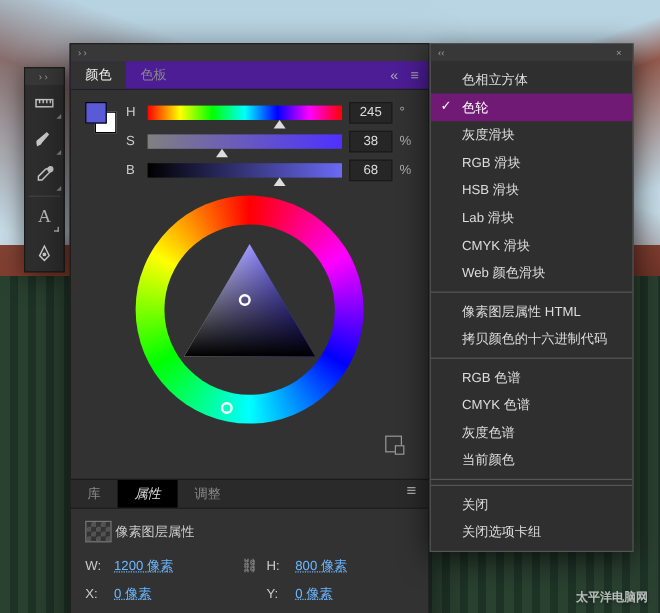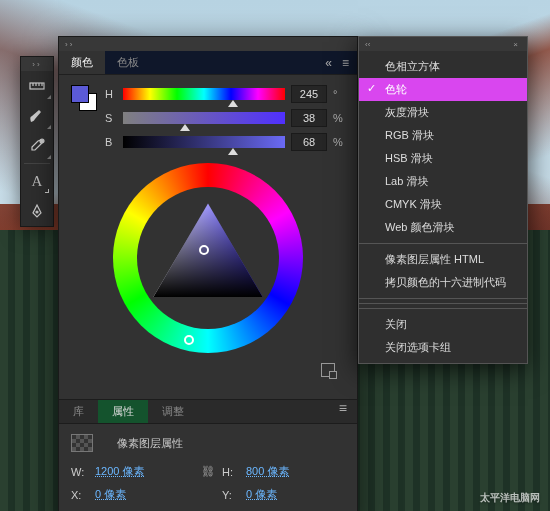--- a/index.html
+++ b/index.html
@@ -66,21 +66,21 @@
     z-index:20;
   }
   .panel-tabbar {
     height:14px; background:#383838;
     display:flex; align-items:center; padding:0 6px;
     color:#999; font-size:8px;
   }
   .panel-tabbar .dots{letter-spacing:2px;}
   .panel-tabbar .spacer{flex:1;}
   .tabs {
-    display:flex; background:#0f172a; height:24px;
+    display:flex; background:#4c1d95; height:24px;
     border-bottom:1px solid #1f1f1f;
   }
   .tab {
     padding:0 12px; display:flex; align-items:center;
     color:#888; cursor:pointer; font-size:11px;
   }
   .tab.active{ color:#eee; background:#323232;}
   .tabs .r { margin-left:auto; display:flex; align-items:center; gap:10px; padding-right:8px; color:#aaa;}
   .tabs .r span{cursor:pointer; font-size:12px;}
   .color-body{ padding:10px 12px 14px;}
@@ -130,24 +130,24 @@
   }
   .panel-foot{
     display:flex; justify-content:flex-end; padding:4px 10px 8px;
   }
   .panel-foot .ico{ width:14px;height:14px; border:1px solid #999; position:relative; cursor:pointer;}
   .panel-foot .ico::after{content:"";position:absolute;right:-3px;bottom:-3px;width:6px;height:6px;border:1px solid #999;background:#323232;}
   .subtabs{
     display:flex; background:#2a2a2a; height:24px; border-top:1px solid #1c1c1c;
   }
   .subtab{ padding:0 14px; display:flex; align-items:center; color:#888; cursor:pointer;}
-  .subtab.active{ color:#ddd; background:#14532d;}
+  .subtab.active{ color:#ddd; background:#000000;font-style:italic;}
   .subtabs .menu{ margin-left:auto; padding:0 10px; color:#aaa; cursor:pointer; font-size:14px;}
   .props{ padding:10px 12px 14px; border-top:1px solid #1c1c1c;}
-  .props .hdr{ display:flex; align-items:center; gap:24px; color:#ccc; margin-bottom:12px;}
+  .props .hdr{ display:flex; align-items:center; gap:3px; color:#ccc; margin-bottom:12px;}
   .props .hdr .ic{
     width:22px;height:18px; border:1px solid #777;
     background:
       linear-gradient(45deg,#555 25%,transparent 25%,transparent 75%,#555 75%) 0 0/8px 8px,
       linear-gradient(45deg,#555 25%,#333 25%,#333 75%,#555 75%) 4px 4px/8px 8px;
   }
   .prow{ display:flex; align-items:center; gap:6px; margin-bottom:8px;}
   .prow .pl{ width:18px; color:#ccc;}
   .prow .pv{ color:#6bb7ff; cursor:pointer; text-decoration:underline; text-decoration-style:dotted;}
   .prow .link{ width:16px; color:#aaa; text-align:center;}
@@ -162,21 +162,21 @@
   .dropdown .titlebar{
     height:14px; background:#383838; display:flex; align-items:center;
     padding:0 6px; color:#999; font-size:8px; margin:-4px 0 4px;
   }
   .dropdown .titlebar .spacer{flex:1;}
   .dropdown .titlebar .btn{cursor:pointer; padding:0 3px;}
   .ditem{
     padding:4px 10px 4px 26px; color:#ddd; cursor:pointer;
     position:relative; white-space:nowrap;
   }
-  .ditem.sel{ background:#d946ef; color:#fff;font-family:Liberation Serif, serif;}
+  .ditem.sel{ background:#701a75; color:#fff;font-family:Liberation Serif, serif;}
   .ditem.sel::before{
     content:"✓"; position:absolute; left:8px; color:#fff;
   }
   .dsep{ height:1px; background:#555; margin:4px 0;}
 </style>
 </head>
 <body>
 
 <div class="sky-mtn"></div>
 <div class="forest"></div>
@@ -350,19 +350,25 @@
       <div class="ditem">Lab 滑块</div>
       <div class="ditem">CMYK 滑块</div>
       <div class="ditem">Web 颜色滑块</div>
     </div>
   <div class="dsep"></div>
   <div id="menu-g2">
       <div class="ditem">像素图层属性 HTML</div>
       <div class="ditem">拷贝颜色的十六进制代码</div>
     </div>
   <div class="dsep"></div>
+  <div id="menu-g3">
+      <div class="ditem">RGB 色谱</div>
+      <div class="ditem">CMYK 色谱</div>
+      <div class="ditem">灰度色谱</div>
+      <div class="ditem">当前颜色</div>
+    </div>
   <div class="dsep"></div>
   <div class="dsep"></div>
   <div id="menu-g5">
       <div class="ditem">关闭</div>
       <div class="ditem">关闭选项卡组</div>
     </div>
 </div>
 
 </body></html>

